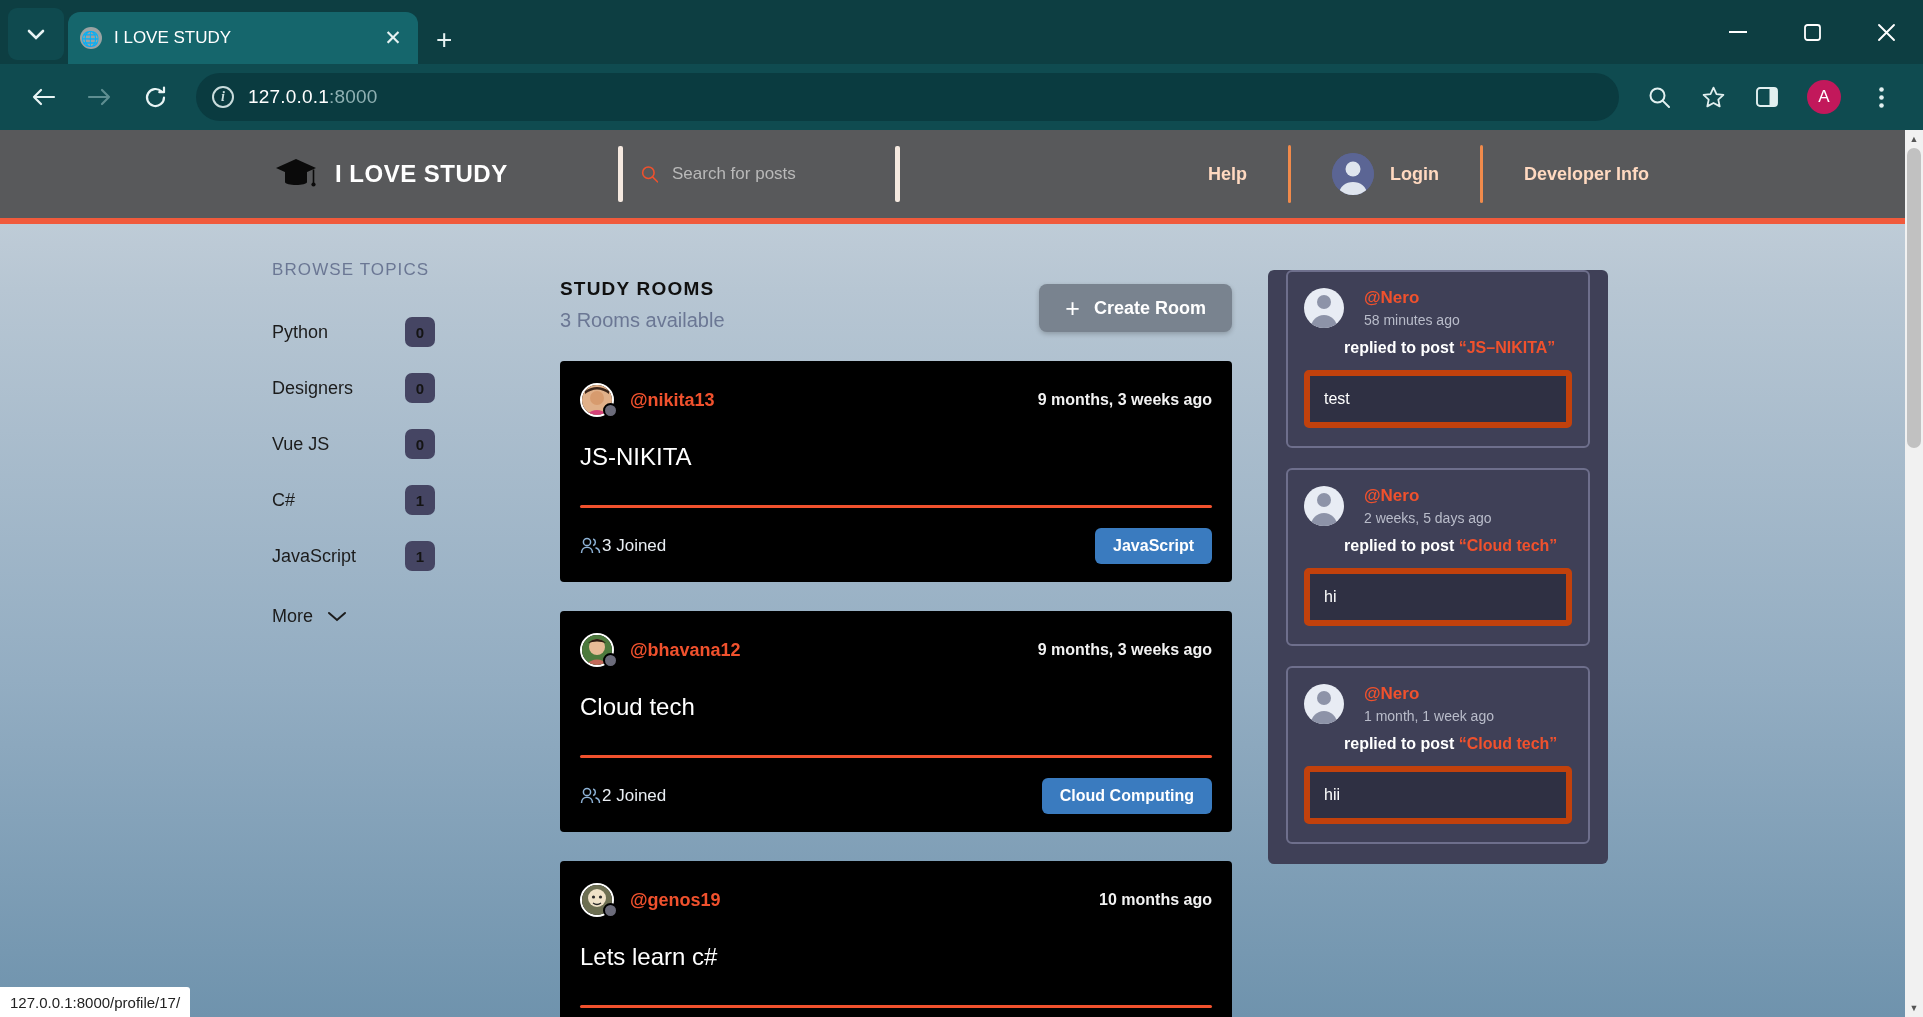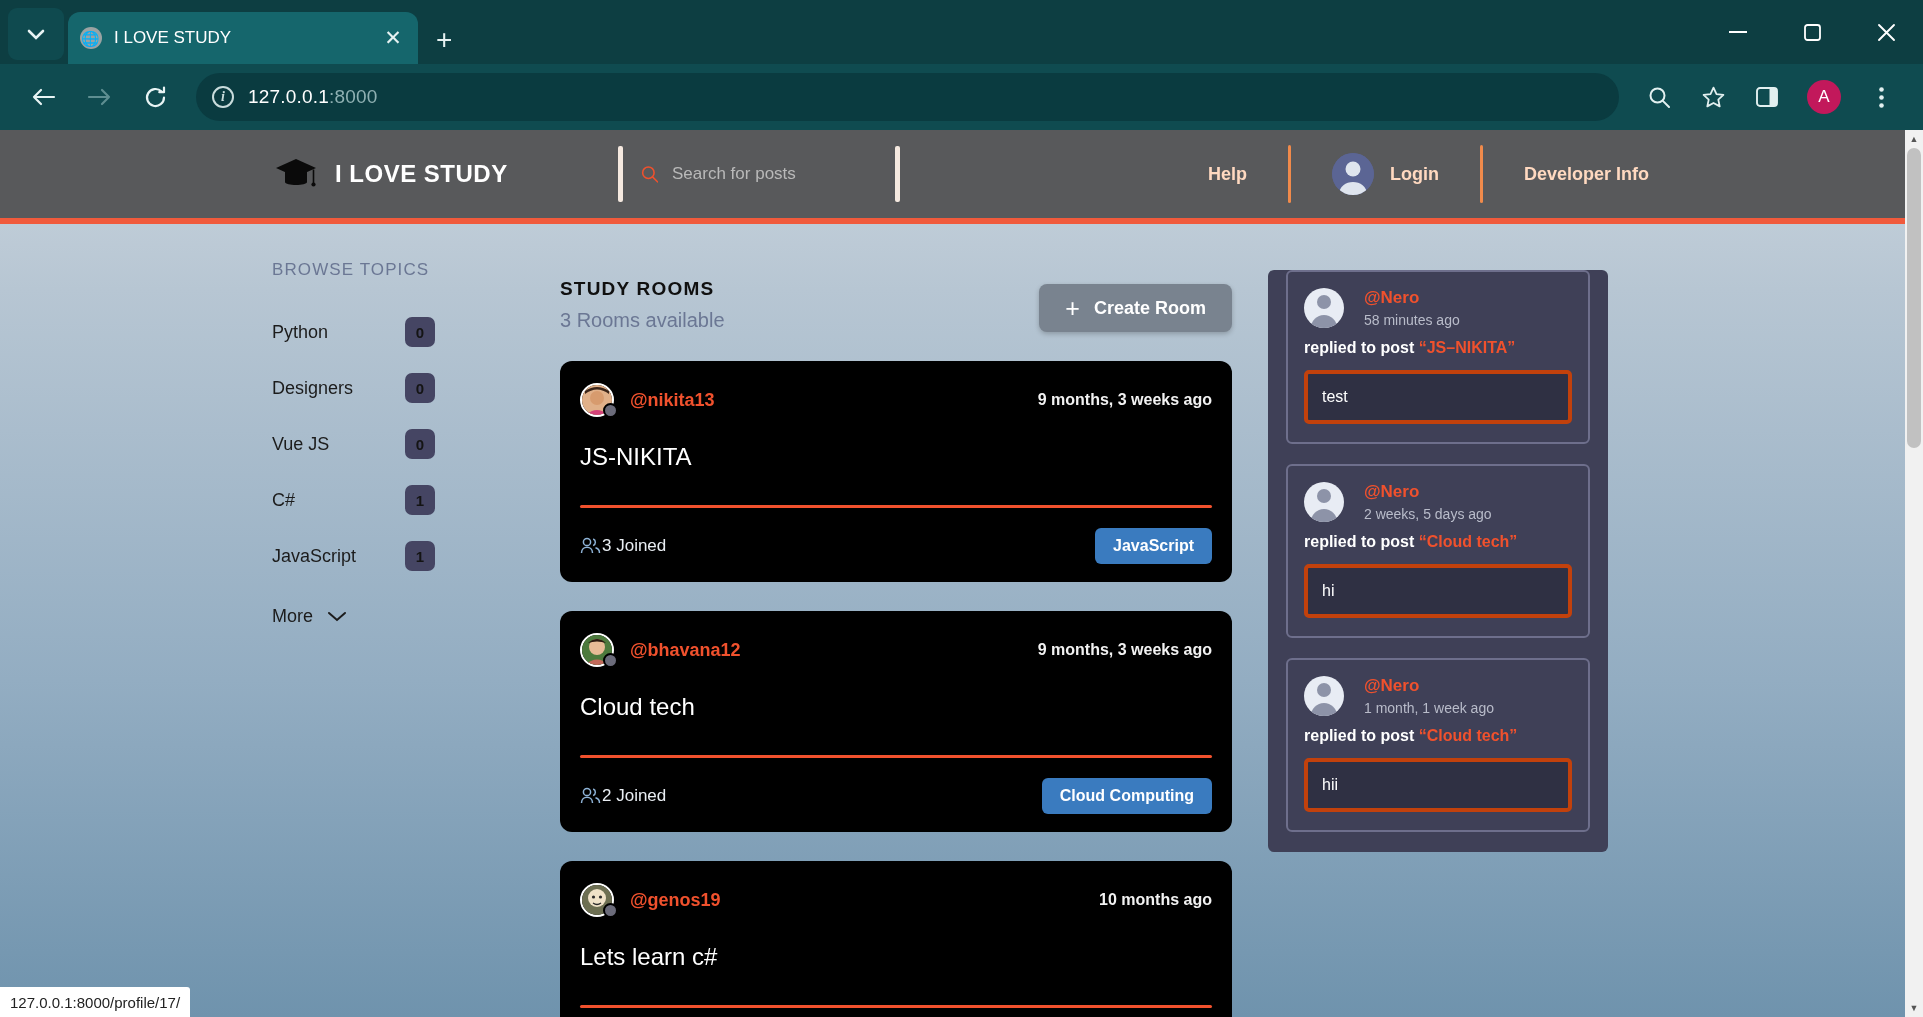--- a/index.html
+++ b/index.html
@@ -131,21 +131,21 @@
   .main-sub { font-size: 20px; color: #6b7794; margin-top: 9px; }
   .create-btn {
     margin-left: auto; background: #79838f; color: #ffffff; border: none; border-radius: 8px;
     height: 48px; padding: 0 26px; display: flex; align-items: center; gap: 14px;
     font-size: 18px; font-weight: bold; font-family: "Liberation Sans", sans-serif;
     box-shadow: 0 2px 5px rgba(0,0,0,.22);
   }
   .plus { font-size: 25px; font-weight: normal; line-height: 1; }
 
   .room-card {
-    background: #000000; border-radius: 12px; margin-top: 29px; padding: 22px 20px 18px 20px;
+    background: #000000; border-radius: 4px; margin-top: 29px; padding: 22px 20px 18px 20px;
   }
   .room-top { display: flex; align-items: center; }
   .av-wrap { position: relative; width: 34px; height: 34px; margin-right: 16px; }
   .av {
     width: 34px; height: 34px; border-radius: 50%; border: 2px solid #ffffff;
     overflow: hidden; position: relative;
   }
   .av-dot {
     position: absolute; right: -4px; bottom: -1px; width: 15px; height: 15px; border-radius: 50%;
     background: #6b6b7a; border: 2px solid #000000;
@@ -174,24 +174,24 @@
   .act-av {
     width: 40px; height: 40px; border-radius: 50%; background: #e8ecf4;
     flex: 0 0 auto; position: relative; overflow: hidden;
   }
   .act-av .h { position:absolute; left:50%; top:7px; transform:translateX(-50%);
                width:14px; height:14px; border-radius:50%; background:#8d93a8; }
   .act-av .b { position:absolute; left:50%; bottom:-7px; transform:translateX(-50%);
                width:26px; height:20px; border-radius:13px 13px 0 0; background:#8d93a8; }
   .act-user { color: #f0512d; font-size: 17px; font-weight: bold; }
   .act-time { color: #b9bcca; font-size: 14px; margin-top: 4px; }
-  .act-action { color: #ffffff; font-size: 16px; font-weight: bold; margin-top: 11px; }
+  .act-action { color: #ffffff; font-size: 16px; font-weight: bold; margin-top: 11px; margin-left: 40px; }
   .act-action .post { color: #f0512d; }
   .act-body {
-    margin-top: 13px; background: #2f3043; border: 4px solid #c2410c; border-radius: 5px;
+    margin-top: 13px; background: #2f3043; border: 6px solid #c2410c; border-radius: 5px;
     padding: 14px 14px; color: #ffffff; font-size: 16px;
   }
 
   .status-bar {
     position: absolute; left: 0; bottom: 0; height: 30px; background: #ffffff;
     color: #222; font-size: 15px; display: flex; align-items: center; padding: 0 10px;
     border-top-right-radius: 3px;
   }
 </style>
 </head>

